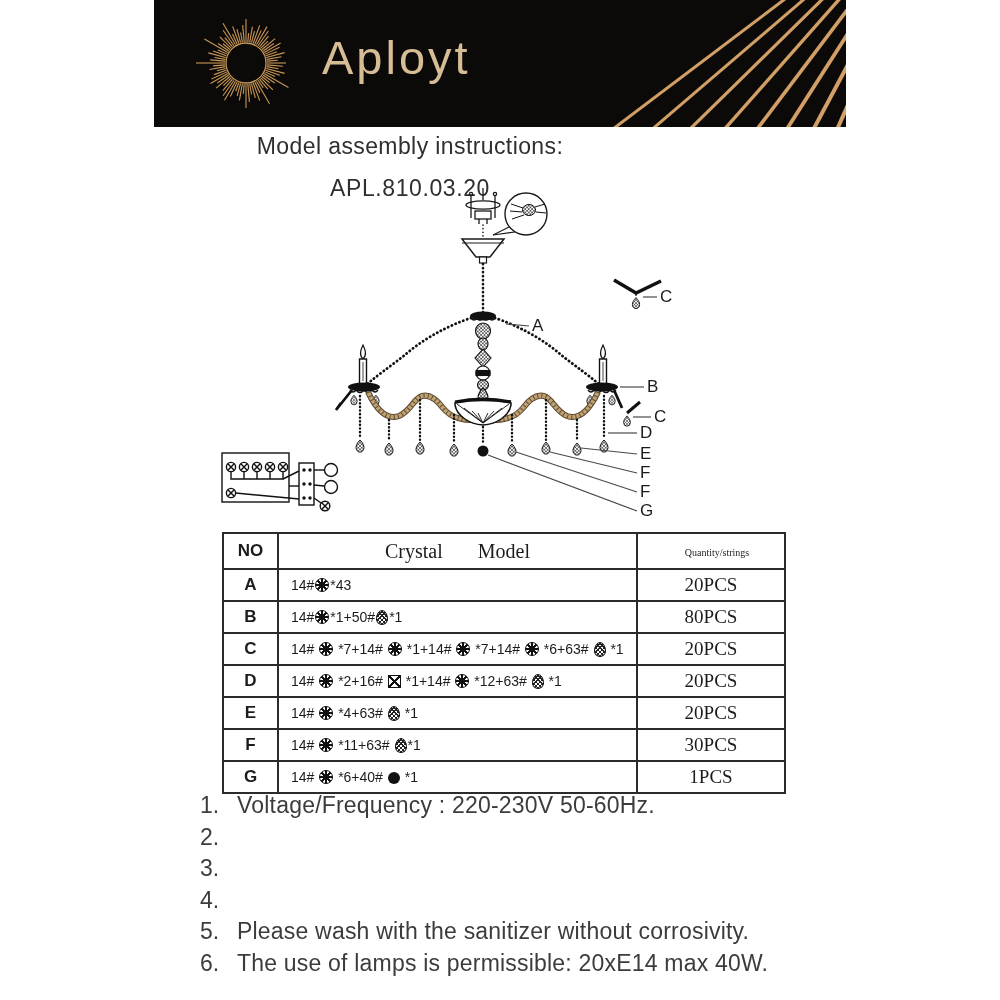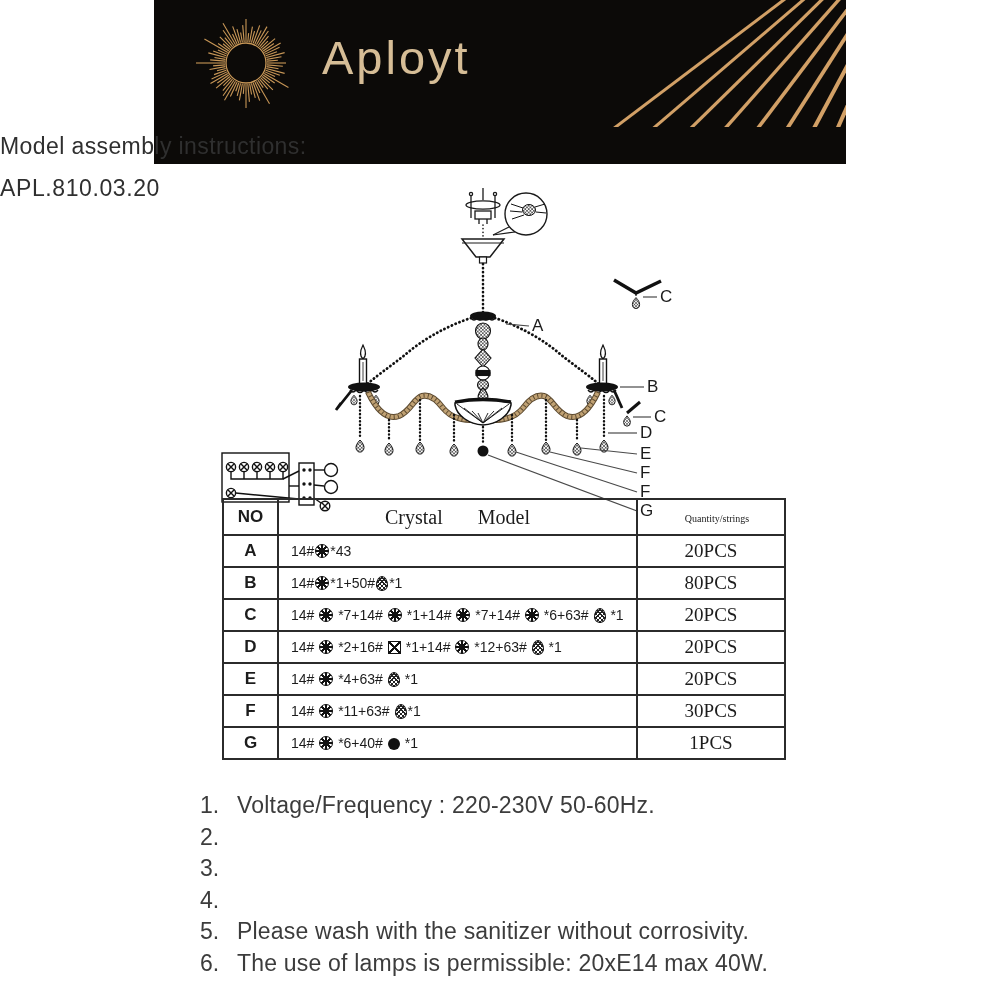--- a/index.html
+++ b/index.html
@@ -1,38 +1,38 @@
 <!DOCTYPE html>
 <html><head>
 <meta charset="utf-8">
 <style>
   html,body{margin:0;padding:0;}
   body{
     width:1000px;height:1000px;position:relative;background:#ffffff;
     font-family:"Liberation Sans", sans-serif;color:#2e2e2e;overflow:hidden;
   }
   
-  .banner{position:absolute;left:154px;top:0;width:692px;height:164px;background:#0c0a08;}
+  .banner{position:absolute;left:154px;top:0;width:692px;height:127px;background:#0c0a08;}
   .banner svg{position:absolute;left:0;top:0;}
   .brand{
     position:absolute;left:168px;top:28px;font-size:47px;font-weight:400;
     color:#d6bd96;letter-spacing:3px;line-height:60px;
     font-family:"Liberation Sans", sans-serif;
   }
   
-  .title-block{position:absolute;left:0;top:133px;width:820px;}
+  .title-block{position:absolute;left:0;top:133px;width:820px;text-align:center;}
   .title-line1{font-size:23px;color:#2f2f2f;letter-spacing:0.4px;}
   .title-line2{font-size:23px;color:#2f2f2f;letter-spacing:0.6px;margin-top:15px;}
   
   .diagram{position:absolute;left:200px;top:185px;width:480px;height:345px;}
   .diagram svg{position:absolute;left:0;top:0;}
   .dlabel{position:absolute;font-size:17px;font-weight:500;color:#1b1b1b;line-height:18px;}
   
   table.parts{
-    position:absolute;left:222px;top:498px;width:556px;border-collapse:collapse;
+    position:absolute;left:222px;top:532px;width:556px;border-collapse:collapse;
     table-layout:fixed;
     padding-left:40px;
   }
   table.parts td,table.parts th{border:2px solid #2b2b2b;padding:0;overflow:hidden;}
   table.parts th{height:34px;}
   table.parts td{height:30px;}
   .col-no{width:53px;text-align:center;}
   .col-model{width:357px;text-align:left;margin-top:24px;}
   .col-qty{width:146px;text-align:center;}
   .h-no{font-family:"Liberation Sans", sans-serif;font-size:17px;font-weight:700;color:#1c1c1c;}

